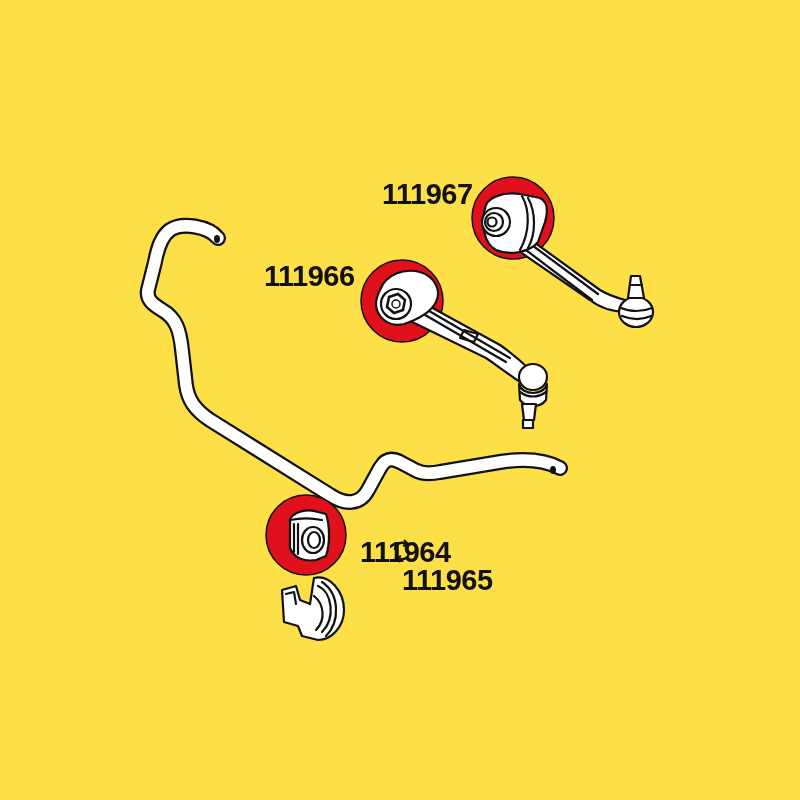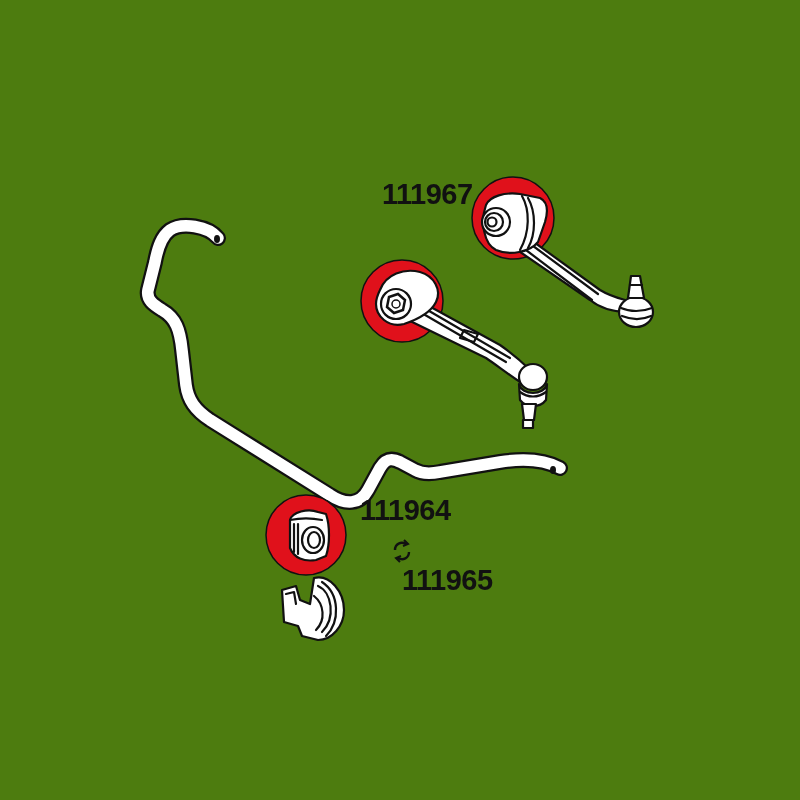--- a/index.html
+++ b/index.html
@@ -1,36 +1,36 @@
 <!DOCTYPE html>
 <html><head>
 <meta charset="utf-8">
 <style>
   html, body { margin: 0; padding: 0; background: #ffffff; }
   #canvas {
     position: relative;
     width: 800px;
     height: 800px;
-    background: #4d7c0f;
+    background: #fde047;
     overflow: hidden;
   }
   #drawing { position: absolute; left: 0; top: 0; }
   .part-label {
     position: absolute;
     font-family: "Liberation Sans", sans-serif;
     font-weight: bold;
     font-size: 29px;
     color: #111111;
     letter-spacing: -0.5px;
     line-height: 1;
     white-space: nowrap;
   }
   #lbl-111967 { left: 382px; top: 180px; }
   #lbl-111966 { left: 264px; top: 262px; }
-  #lbl-111964 { left: 360px; top: 496px; }
+  #lbl-111964 { left: 360px; top: 538px; }
   #lbl-111965 { left: 360px; top: 566px; margin-left: 42px; }
   .swap-icon {
     position: absolute;
     left: 391px; top: 538px;
     width: 22px; height: 26px;
   }
 </style>
 </head>
 <body>
 
@@ -114,20 +114,21 @@
     <g>
       <path d="M282,590 L296,586 L300,600 L310,604 L314,578 C330,574 344,592 344,610 C344,626 332,640 318,640 L302,636 L298,626 L284,622 Z" class="wf"></path>
       <path class="ol" d="M286,594 L294,592 L296,604"></path>
       <path class="ol" d="M318,586 C332,592 336,618 322,632"></path>
       <path class="ol" d="M322,582 C340,594 340,622 326,636"></path>
       <path class="ol" d="M314,596 C324,604 326,620 316,630"></path>
     </g>
   </svg>
 
   <div id="lbl-111967" class="part-label">111967</div>
+  <div id="lbl-111966" class="part-label">111966</div>
   <div id="lbl-111964" class="part-label">111964</div>
   <div id="lbl-111965" class="part-label">111965</div>
 
   <svg class="swap-icon" viewBox="0 0 22 26">
     <path d="M4,12 C4,6 10,3 15,6" fill="none" stroke="#111" stroke-width="2.4"></path>
     <path d="M13,2 L17,6 L12,8" fill="none" stroke="#111" stroke-width="2"></path>
     <path d="M18,14 C18,20 12,23 7,20" fill="none" stroke="#111" stroke-width="2.4"></path>
     <path d="M9,24 L5,20 L10,18" fill="none" stroke="#111" stroke-width="2"></path>
   </svg>
 </div>

